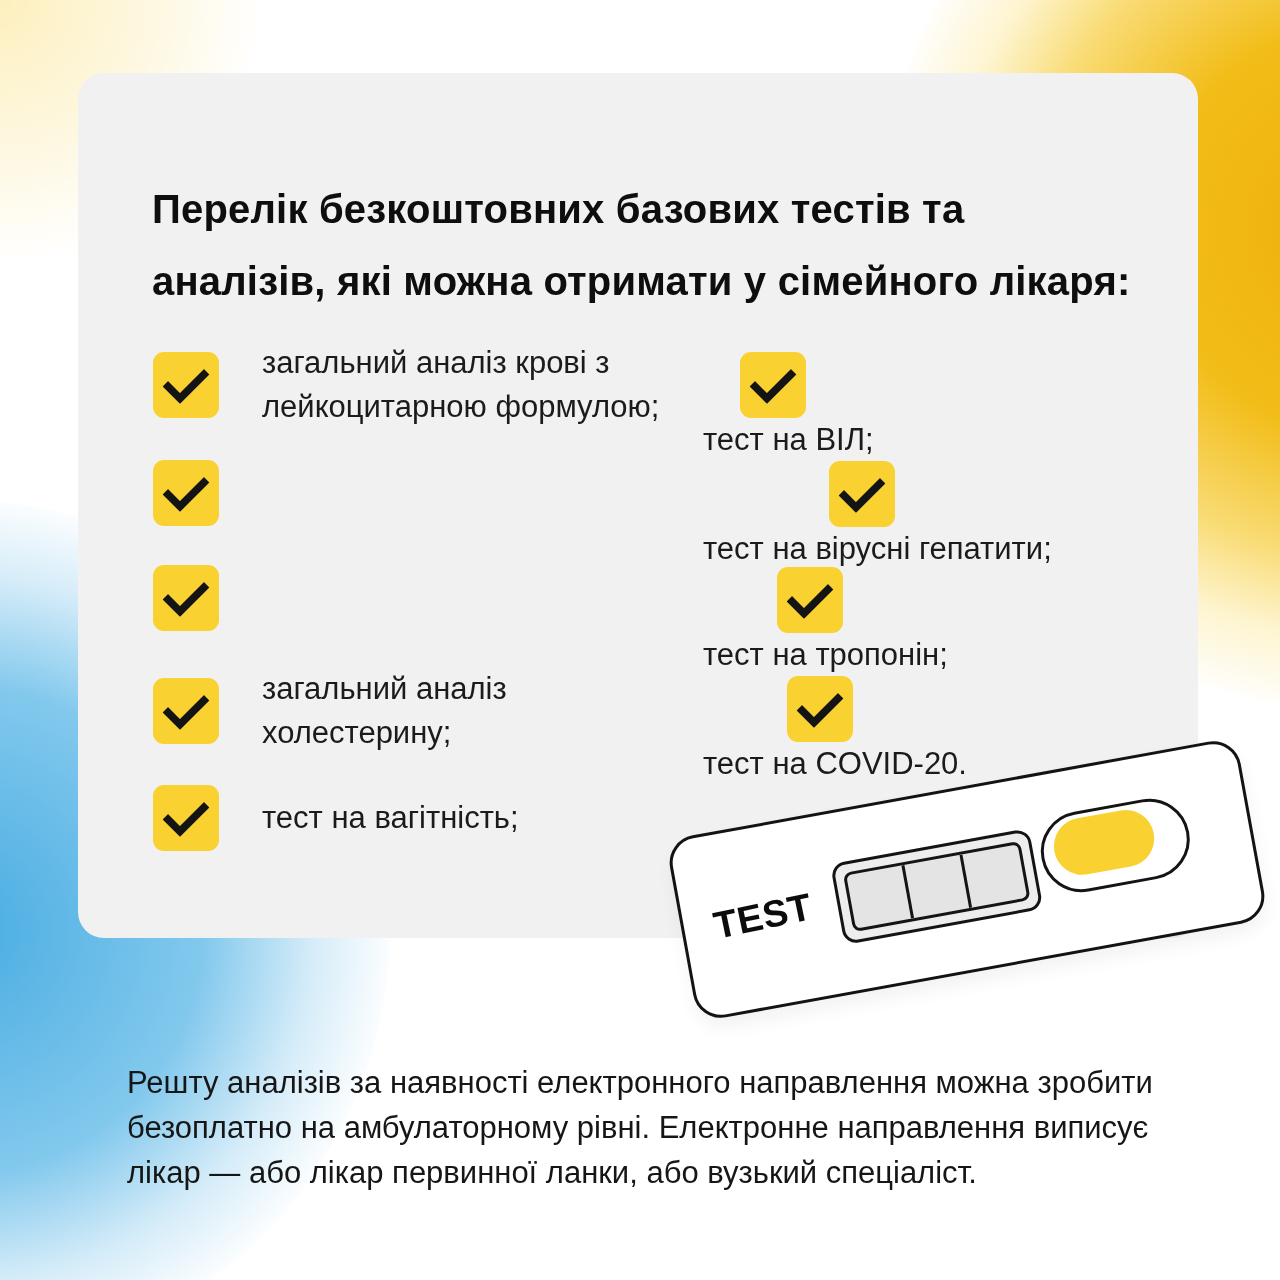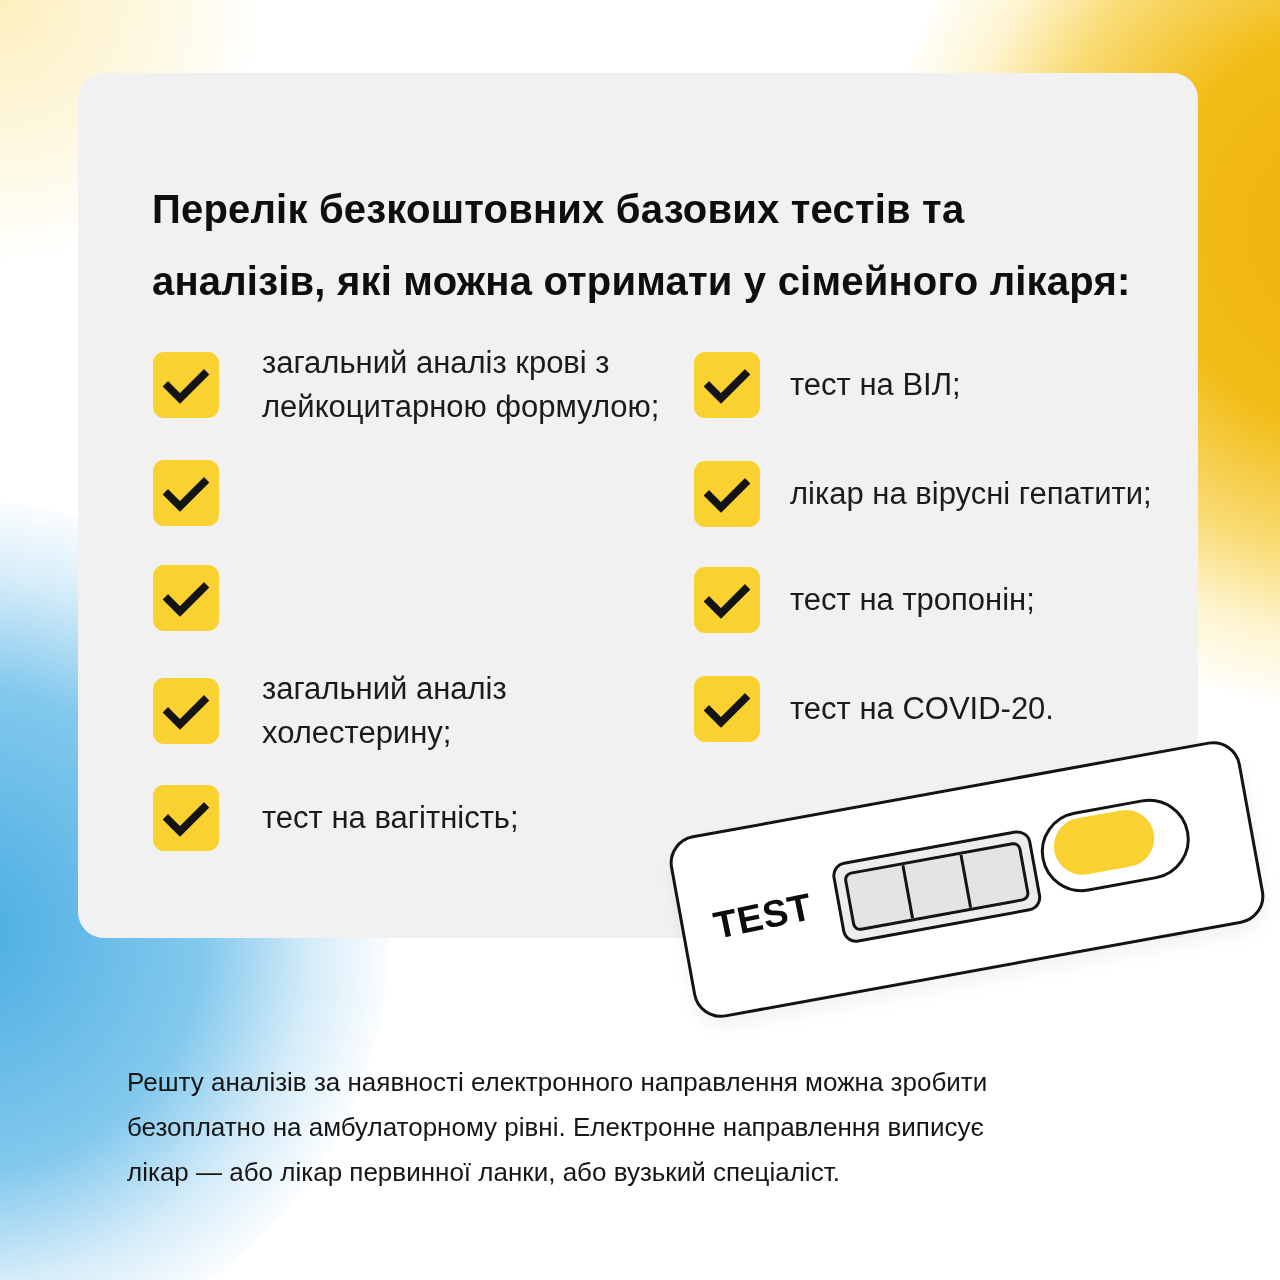--- a/index.html
+++ b/index.html
@@ -33,21 +33,21 @@
   }
   .title{
     position:absolute;left:74px;top:100px;width:980px;margin:0;
     font-size:40px;font-weight:700;line-height:72px;color:#0e0e0e;
     white-space:pre-line;letter-spacing:0.2px;
   }
   .item{
     position:absolute;display:flex;align-items:center;height:66px;
   }
   .col-left .item{left:75px;gap:20px;}
-  .col-right .item{left:616px;}
+  .col-right .item{left:595px;flex-direction:column;}
   .checkbox{
     flex:0 0 auto;width:66px;height:66px;border-radius:11px;
     background:#f9d231;display:flex;align-items:center;justify-content:center;
   }
   .check{
     display:block;width:34px;height:17px;margin-top:-9px;
     border-left:8px solid #141414;border-bottom:8px solid #141414;
     transform:rotate(-45deg);border-radius:1px;
   }
   .item-label{
@@ -82,21 +82,21 @@
     position:absolute;left:364px;top:42px;width:150px;height:81px;
     background:#ffffff;border:3px solid #141414;border-radius:42px;
     box-sizing:border-box;
   }
   .well-fill{
     position:absolute;left:11px;top:4px;width:101px;height:57px;
     background:#f9d231;border-radius:30px;
   }
   .footer{
     position:absolute;left:127px;top:1060px;width:1075px;margin:0;
-    font-size:26px;line-height:45px;color:#161616;white-space:pre-line;z-index:2;
+    font-size:31px;line-height:45px;color:#161616;white-space:pre-line;z-index:2;
   }
 </style>
 </head>
 <body>
 
 <div class="canvas">
 
   <div class="blob blob-gold"></div>
   <div class="blob blob-cream"></div>
   <div class="blob blob-blue"></div>
@@ -142,21 +142,21 @@
       <div class="item" style="top:279px">
         <span class="checkbox">
             <span class="check"></span>
           </span>
         <span class="item-label">тест на ВІЛ;</span>
       </div>
       <div class="item" style="top:388px">
         <span class="checkbox">
             <span class="check"></span>
           </span>
-        <span class="item-label">лікар на вірусні гепатити;</span>
+        <span class="item-label">тест на вірусні гепатити;</span>
       </div>
       <div class="item" style="top:494px">
         <span class="checkbox">
             <span class="check"></span>
           </span>
         <span class="item-label">тест на тропонін;</span>
       </div>
       <div class="item" style="top:603px">
         <span class="checkbox">
             <span class="check"></span>

